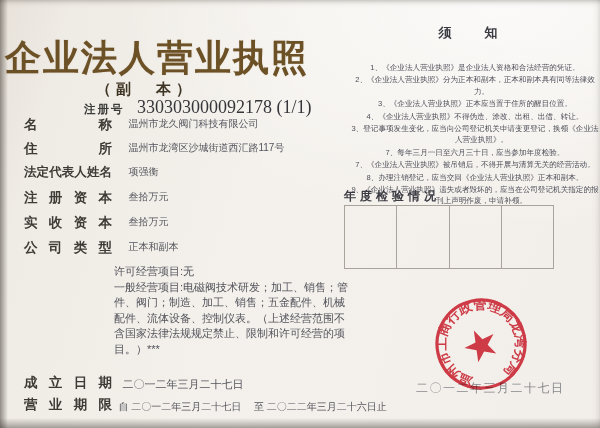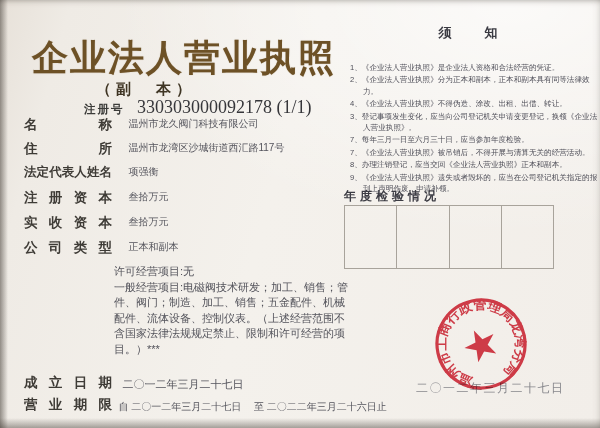--- a/index.html
+++ b/index.html
@@ -15,21 +15,21 @@
                 inset -5px 0 8px -6px rgba(90,84,74,.30);
     overflow:hidden;
   }
   .paper::before{ content:""; position:absolute; left:0; top:0; bottom:0; width:8px;
     background:linear-gradient(90deg, rgba(58,52,45,.50), rgba(58,52,45,0)); }
   .paper::after{ content:""; position:absolute; left:0; right:0; bottom:0; height:10px;
     background:linear-gradient(0deg, rgba(58,52,45,.42), rgba(58,52,45,0)); }
 
   .abs { position:absolute; }
 
-  .title { left:32px; top:34px; font-size:36px; font-weight:bold; color:#6d5126;
+  .title { left:5px; top:34px; font-size:36px; font-weight:bold; color:#6d5126;
     letter-spacing:2px; white-space:nowrap; text-shadow:0 0 1px rgba(109,81,38,.4); }
   .subtitle { left:96px; top:80px; font-size:15px; font-weight:bold; color:#3f3524;
     letter-spacing:5px; }
   .regrow { left:84px; top:97px; white-space:nowrap; }
   .reglabel { font-size:11.5px; font-weight:bold; color:#3b3b39; letter-spacing:2px; }
   .regvalue { font-size:18px; color:#36363a; margin-left:8px;
     font-family:"Liberation Serif", serif; }
 
   .field-row { left:24px; width:320px; height:20px; }
   .flabel { display:inline-block; width:88px; font-size:13.5px; font-weight:bold;
@@ -45,21 +45,21 @@
     color:#3e3b36; text-align:justify; text-align-last:justify; vertical-align:top; }
   .estab-value { display:inline-block; margin-left:6px; font-size:11px; color:#54545c;
     padding-top:2px; white-space:nowrap; }
   .term-value { display:inline-block; margin-left:2px; font-size:10px; color:#54545c;
     padding-top:3px; white-space:nowrap; }
 
   .notice-title { left:348px; top:24px; width:250px; text-align:center; font-size:13px;
     font-weight:bold; color:#3a3a42; letter-spacing:10px; }
   .notice-list { left:350px; top:62px; width:250px; font-size:7.6px; color:#4e4e58;
     line-height:1.5; }
-  .notice-item { padding-left:13px; text-indent:-13px; margin-bottom:1px; }
+  .notice-item { padding-left:13px; text-indent:-13px; margin-bottom:1px;text-align:center; }
 
   .annual-title { left:344px; top:188px; width:210px; text-align:left; font-size:12px;
     font-weight:bold; color:#3c3c44; letter-spacing:4px; }
   .annual-table { left:344px; top:205px; width:210px; height:64px; display:flex;
     border:1px solid #a8a39b; }
   .annual-cell { flex:1; border-right:1px solid #a8a39b; }
   .annual-cell:last-child { border-right:none; }
 
   .seal { left:433px; top:296px; width:96px; height:96px; transform:rotate(-12deg);
     mix-blend-mode:multiply; opacity:.93; }
@@ -115,20 +115,21 @@
   </div>
   <div class="abs field-row" style="top:396px; width:420px">
     <span class="date-row-label">营业期限</span>
     <span class="term-value">自 二〇一二年三月二十七日　 至 二〇二二年三月二十六日止</span>
   </div>
 
   <div class="abs notice-title">须　知</div>
   <div class="abs notice-list">
     <div class="notice-item">1、《企业法人营业执照》是企业法人资格和合法经营的凭证。</div>
     <div class="notice-item">2、《企业法人营业执照》分为正本和副本，正本和副本具有同等法律效力。</div>
+    <div class="notice-item">3、《企业法人营业执照》正本应当置于住所的醒目位置。</div>
     <div class="notice-item">4、《企业法人营业执照》不得伪造、涂改、出租、出借、转让。</div>
     <div class="notice-item">3、登记事项发生变化，应当向公司登记机关申请变更登记，换领《企业法人营业执照》。</div>
     <div class="notice-item">7、每年三月一日至六月三十日，应当参加年度检验。</div>
     <div class="notice-item">7、《企业法人营业执照》被吊销后，不得开展与清算无关的经营活动。</div>
     <div class="notice-item">8、办理注销登记，应当交回《企业法人营业执照》正本和副本。</div>
     <div class="notice-item">9、《企业法人营业执照》遗失或者毁坏的，应当在公司登记机关指定的报刊上声明作废，申请补领。</div>
   </div>
 
   <div class="abs annual-title">年度检验情况</div>
   <div class="abs annual-table">

